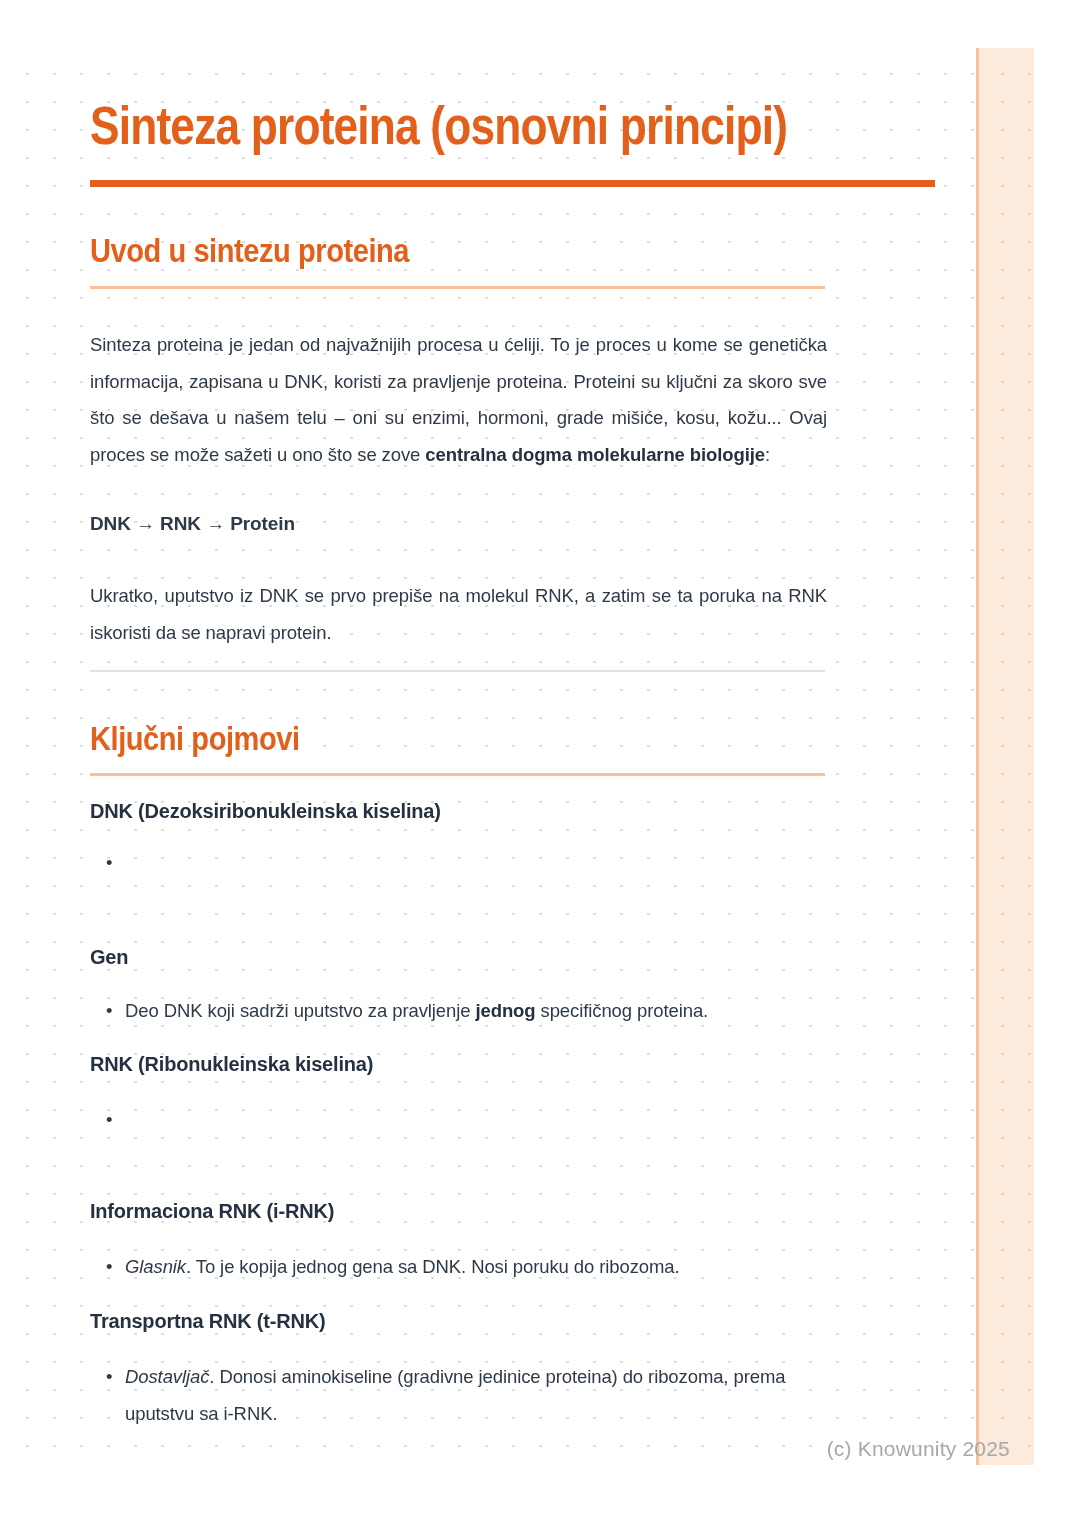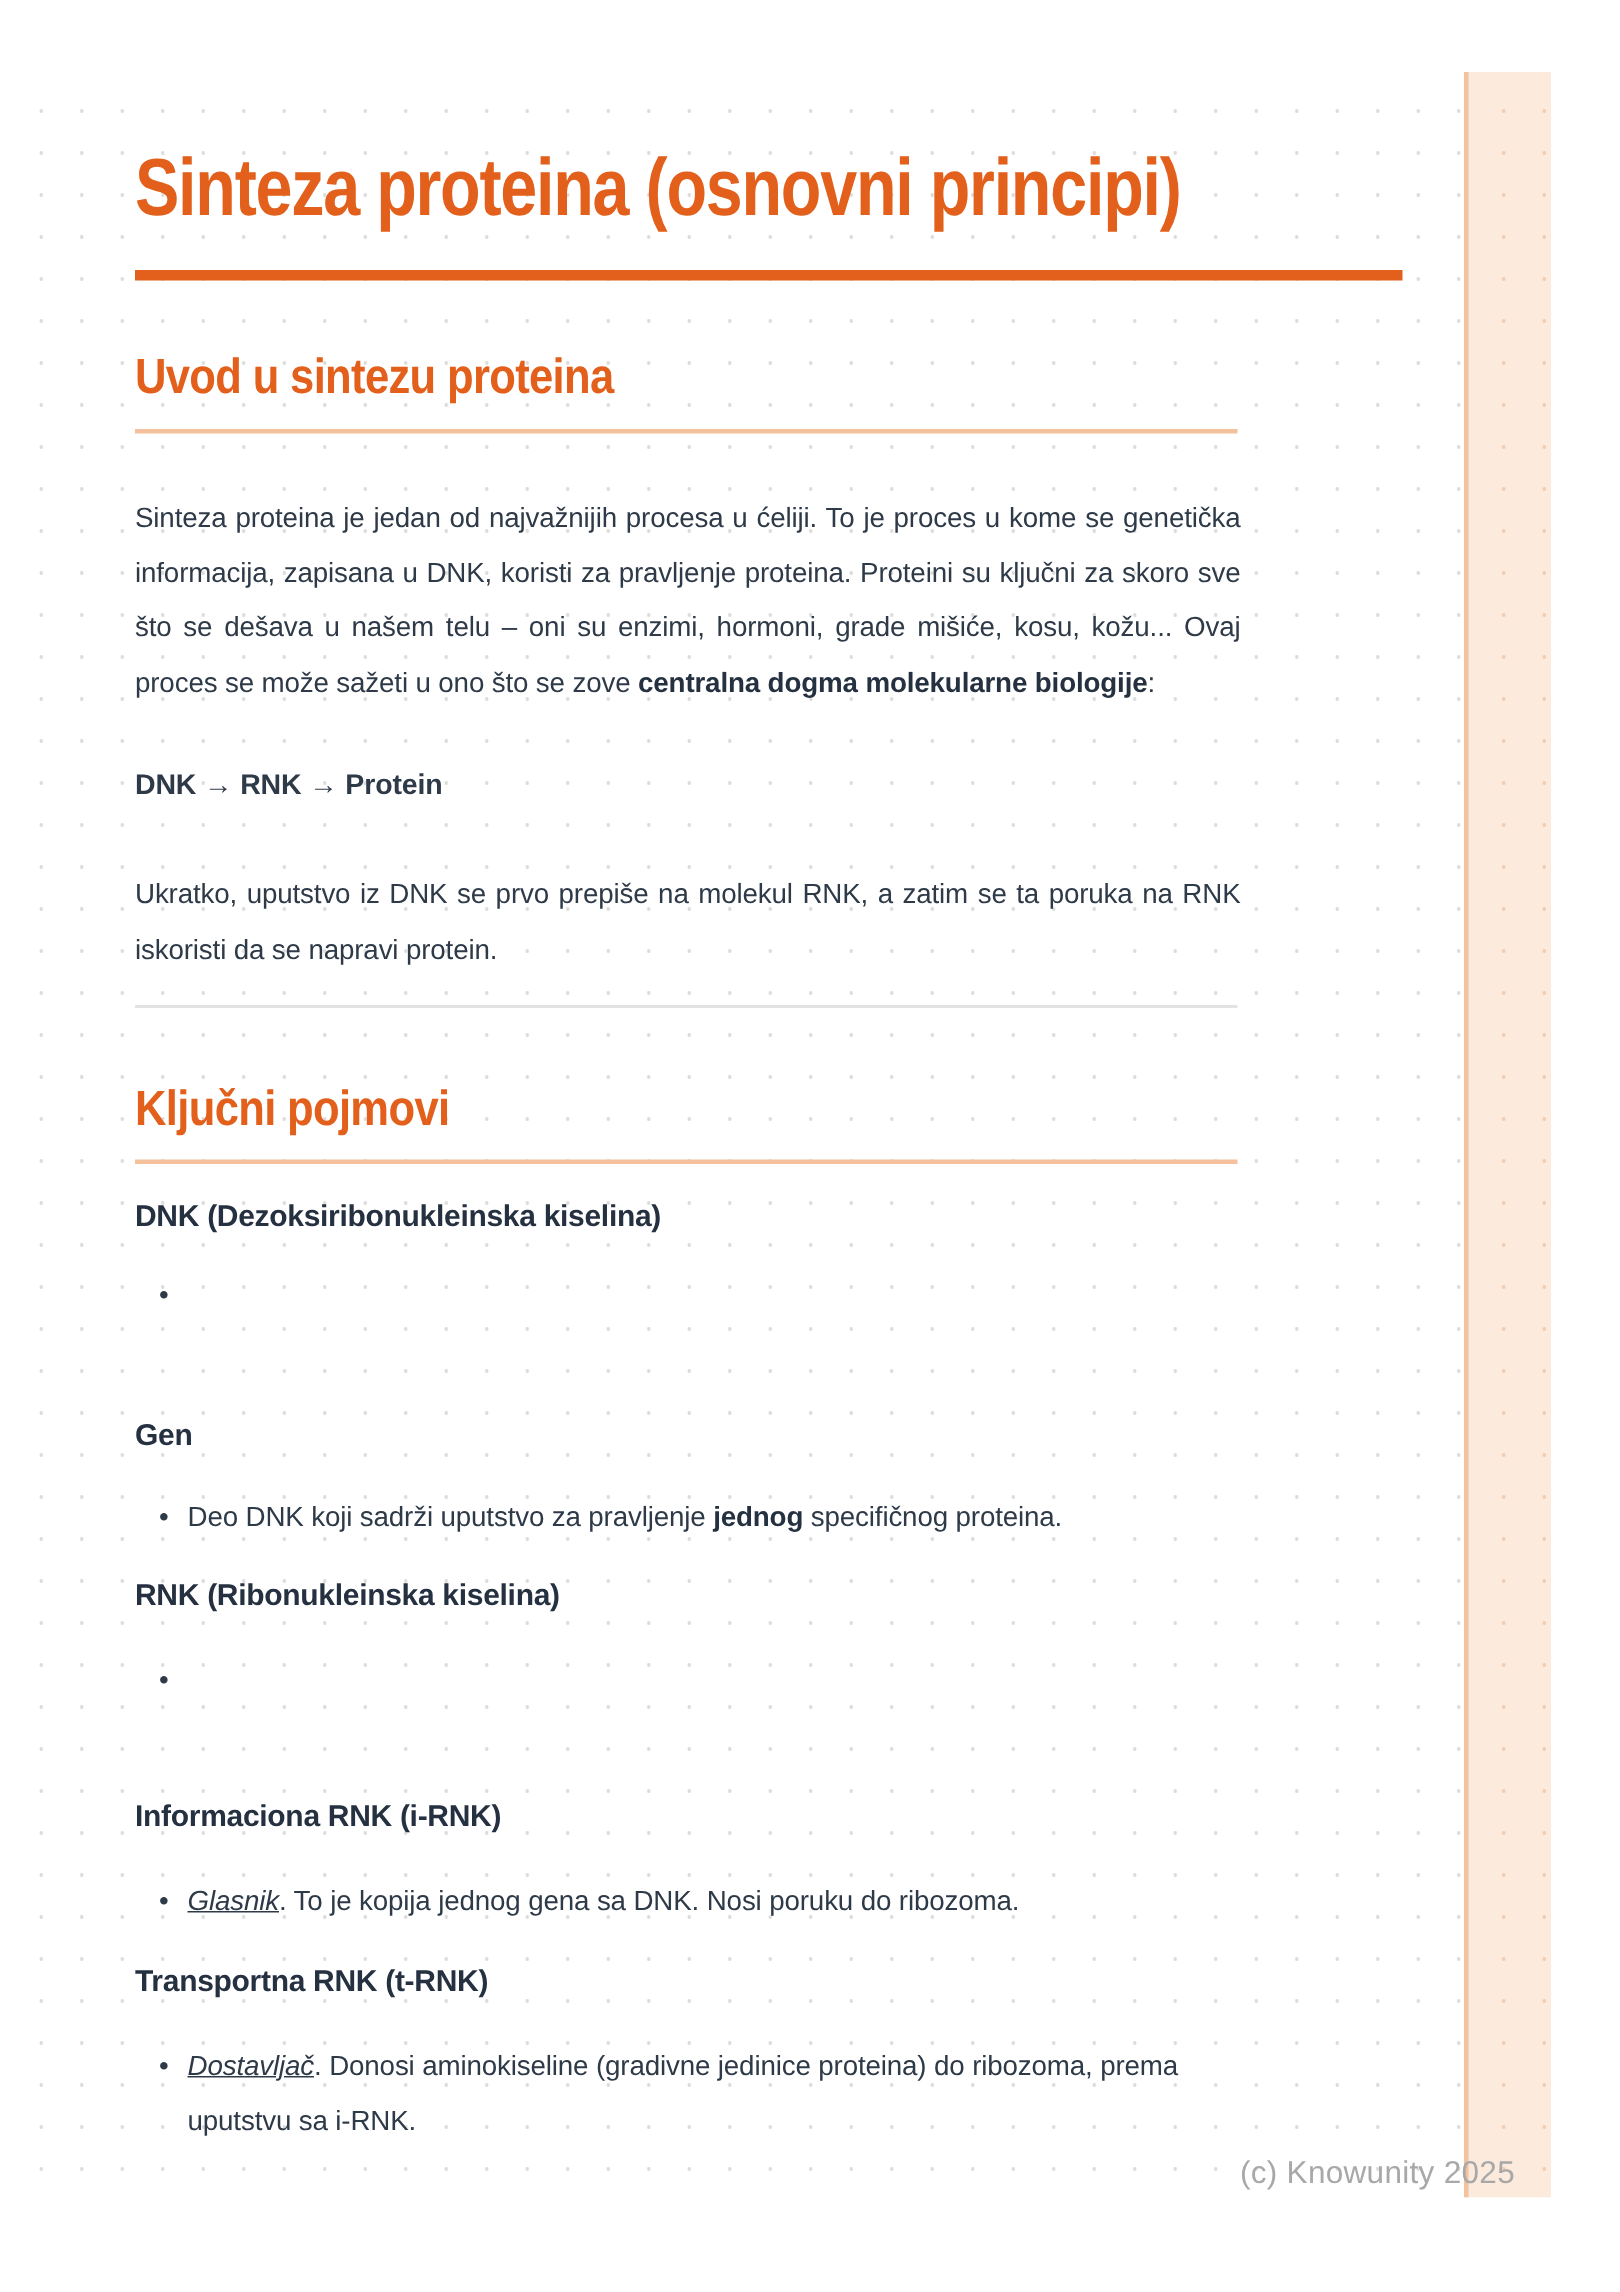--- a/index.html
+++ b/index.html
@@ -121,21 +121,21 @@
   .b3 { top: 1102px; }
   .b4 { top: 1249px; }
   .b5 { top: 1359px; }
   .bullet-dot {
     position: absolute;
     left: 6px; top: 0;
     font-size: 18.5px;
     color: #2e3a48;
   }
   .bold-inline { font-weight: bold; color: #253040; }
-  .italic-inline { font-style: italic; text-decoration: underline; }
+  .italic-inline { font-style: italic; }
   .footer-credit {
     position: absolute;
     right: 70px; top: 1437px;
     font-size: 21px;
     color: #a8a8a8;
     letter-spacing: 0.2px;
   }
 </style>
 </head>
 <body>

